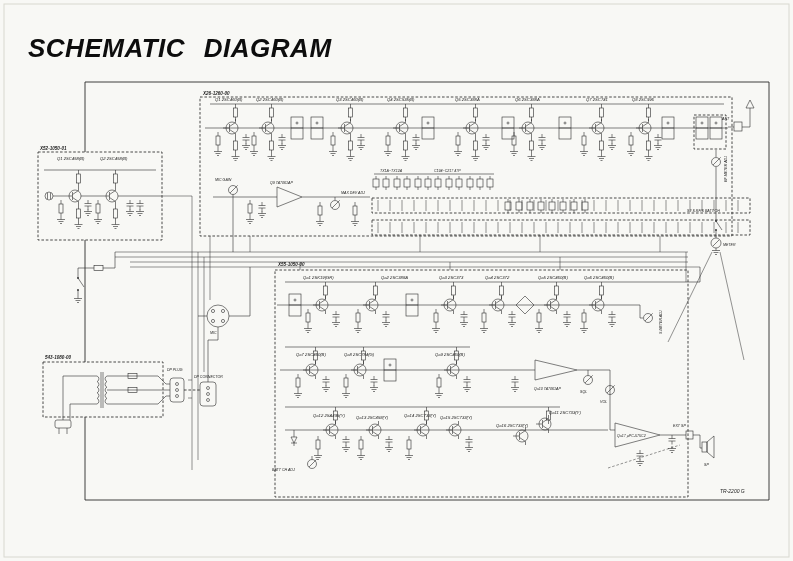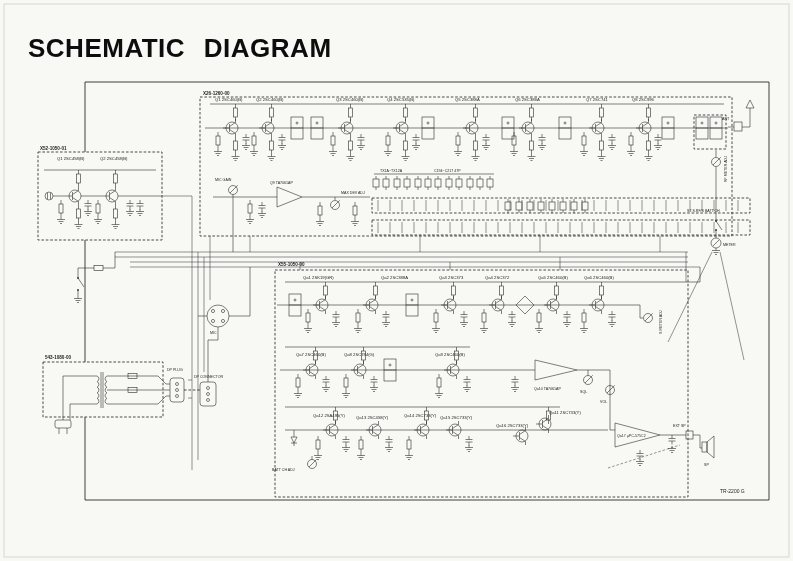--- a/index.html
+++ b/index.html
@@ -1,17 +1,17 @@
 <!DOCTYPE html>
 <html><head>
 <meta charset="utf-8">
 <style>
   html,body{margin:0;padding:0;background:#ffffff;}
   .page{position:relative;width:793px;height:561px;background:#f8f8f5;overflow:hidden;
-        font-family:"Liberation Sans",sans-serif;}
+        font-family:"Liberation Sans",sans-serif;font-style:italic;}
   svg{position:absolute;left:0;top:0;}
   svg line,svg path,svg rect,svg circle,svg polyline,svg use{stroke:#2b2b2b;fill:none;stroke-width:.6;}
   svg .frame{stroke:#d8d8d0;stroke-width:1;}
   svg .bd{stroke-width:.9;}
   svg .dash{stroke-dasharray:2.6 1.8;stroke-width:.85;}
   svg .thin{stroke-width:.5;}
   svg .dot{fill:#2b2b2b;stroke:none;}
   svg text{fill:#1c1c1c;stroke:none;font-family:"Liberation Sans",sans-serif;}
   .title{font-size:26px;font-weight:bold;letter-spacing:.5px;word-spacing:11px;fill:#0d0d0d;}
   .bid{font-size:4.6px;font-weight:bold;}

